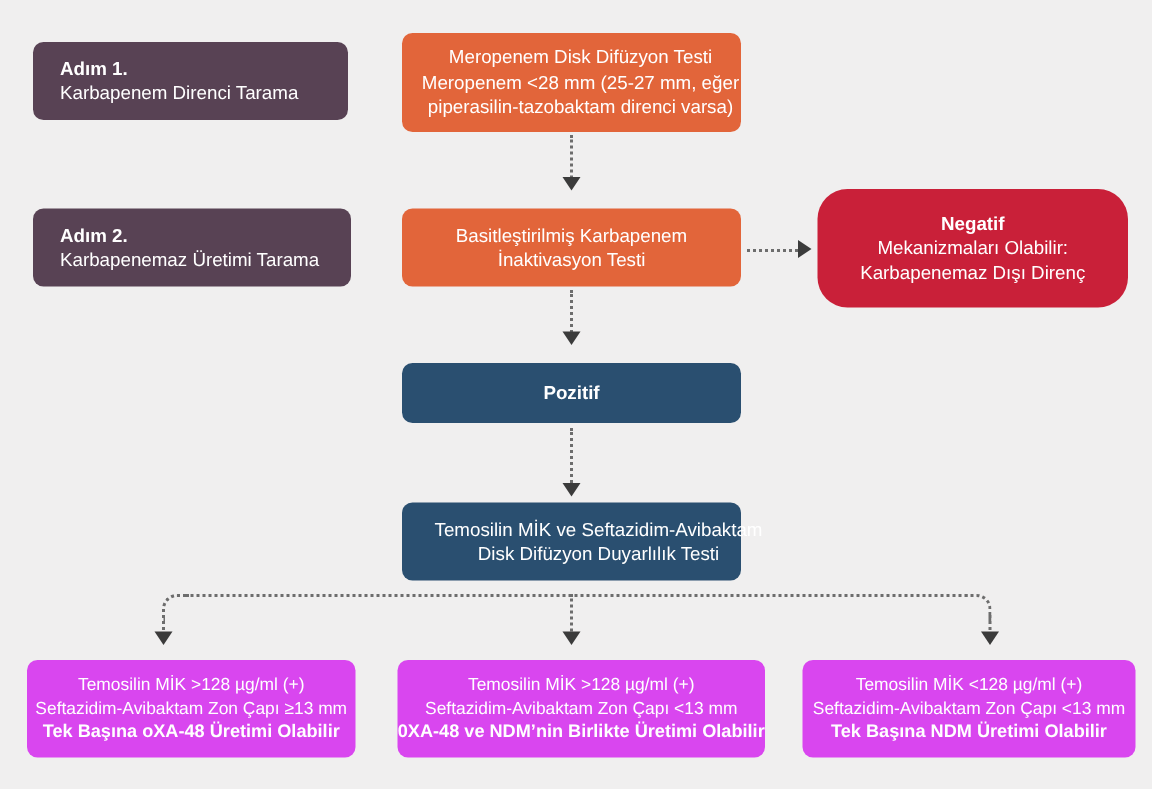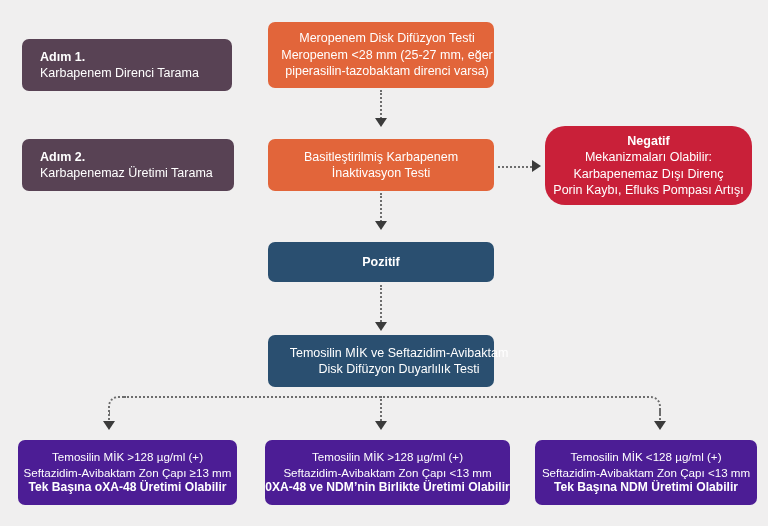--- a/index.html
+++ b/index.html
@@ -46,21 +46,21 @@
   
   .orange { background: #e2653a; font-size: 12.5px; }
 
   
   .crimson { background: #c92039; font-size: 12.5px; border-radius: 20px; }
 
   
   .navy { background: #2a4f70; font-size: 12.5px; }
 
   
-  .lightblue { background: #4c1d95; font-size: 11.6px; }
+  .lightblue { background: #d946ef; font-size: 11.6px; }
   .lightblue .ln.bold { font-size: 12.1px; }
 
   
   .vline {
     position: absolute;
     border-left: 2px dotted #6d6d6d;
   }
   .hline {
     position: absolute;
     border-top: 2px dotted #6d6d6d;
@@ -92,21 +92,21 @@
     border-top: 2px dotted #6d6d6d;
     border-right: 2px dotted #6d6d6d;
     border-top-right-radius: 10px;
   }
 </style>
 </head>
 <body>
 
 <div id="canvas">
 
-  <div class="node step left" style="left:22px; top:39px; width:210px; height:52px;">
+  <div class="node step left" style="left:22px; top:28px; width:210px; height:52px;">
     <span class="ln bold">Adım 1.</span>
     <span class="ln">Karbapenem Direnci Tarama</span>
   </div>
 
   <div class="node orange center" style="left:268px; top:22px; width:226px; height:66px;padding-left:12px;">
     <span class="ln">Meropenem Disk Difüzyon Testi</span>
     <span class="ln">Meropenem &lt;28 mm (25-27 mm, eğer</span>
     <span class="ln">piperasilin-tazobaktam direnci varsa)</span>
   </div>
 
@@ -123,21 +123,20 @@
     <span class="ln">İnaktivasyon Testi</span>
   </div>
 
   <div class="hline" style="left:498px; top:166px; width:38px;"></div>
   <div class="arrow-right" style="left:532px; top:160px;"></div>
 
   <div class="node crimson center" style="left:545px; top:126px; width:207px; height:79px;">
     <span class="ln bold">Negatif</span>
     <span class="ln">Mekanizmaları Olabilir:</span>
     <span class="ln">Karbapenemaz Dışı Direnç</span>
-    <span class="ln">Porin Kaybı, Efluks Pompası Artışı</span>
   </div>
 
   <div class="vline" style="left:380px; top:193px; height:32px;"></div>
   <div class="arrow-down" style="left:375px; top:221px;"></div>
 
   <div class="node navy center" style="left:268px; top:242px; width:226px; height:40px;">
     <span class="ln bold">Pozitif</span>
   </div>
 
   <div class="vline" style="left:380px; top:285px; height:40px;"></div>

